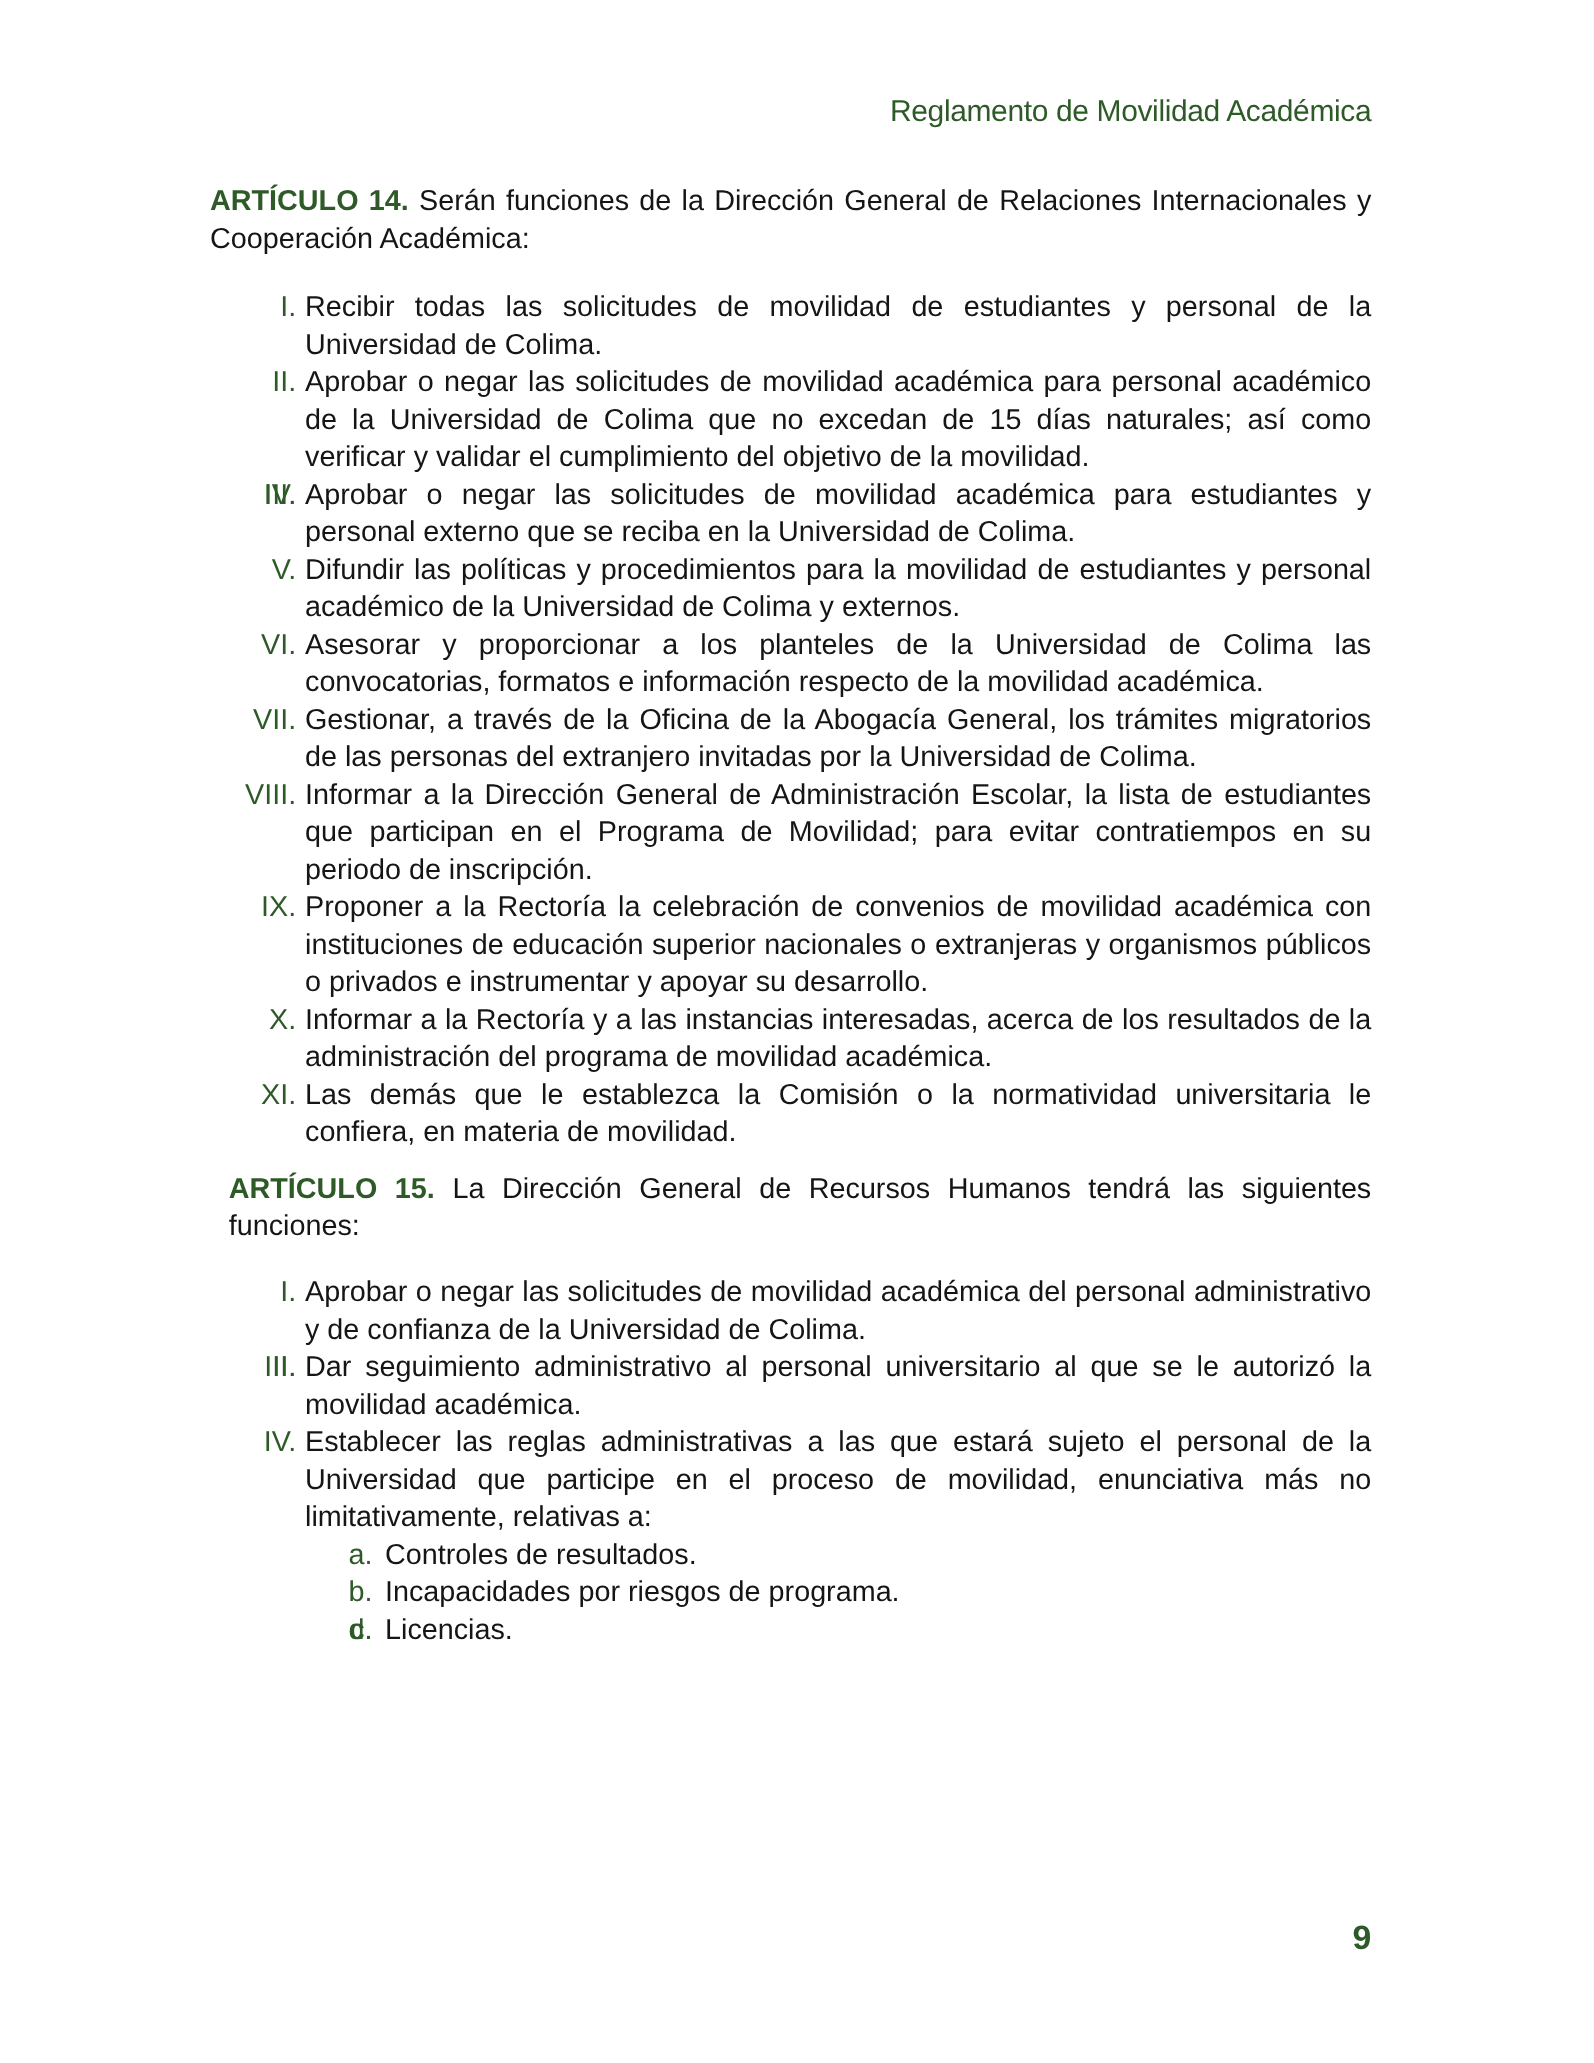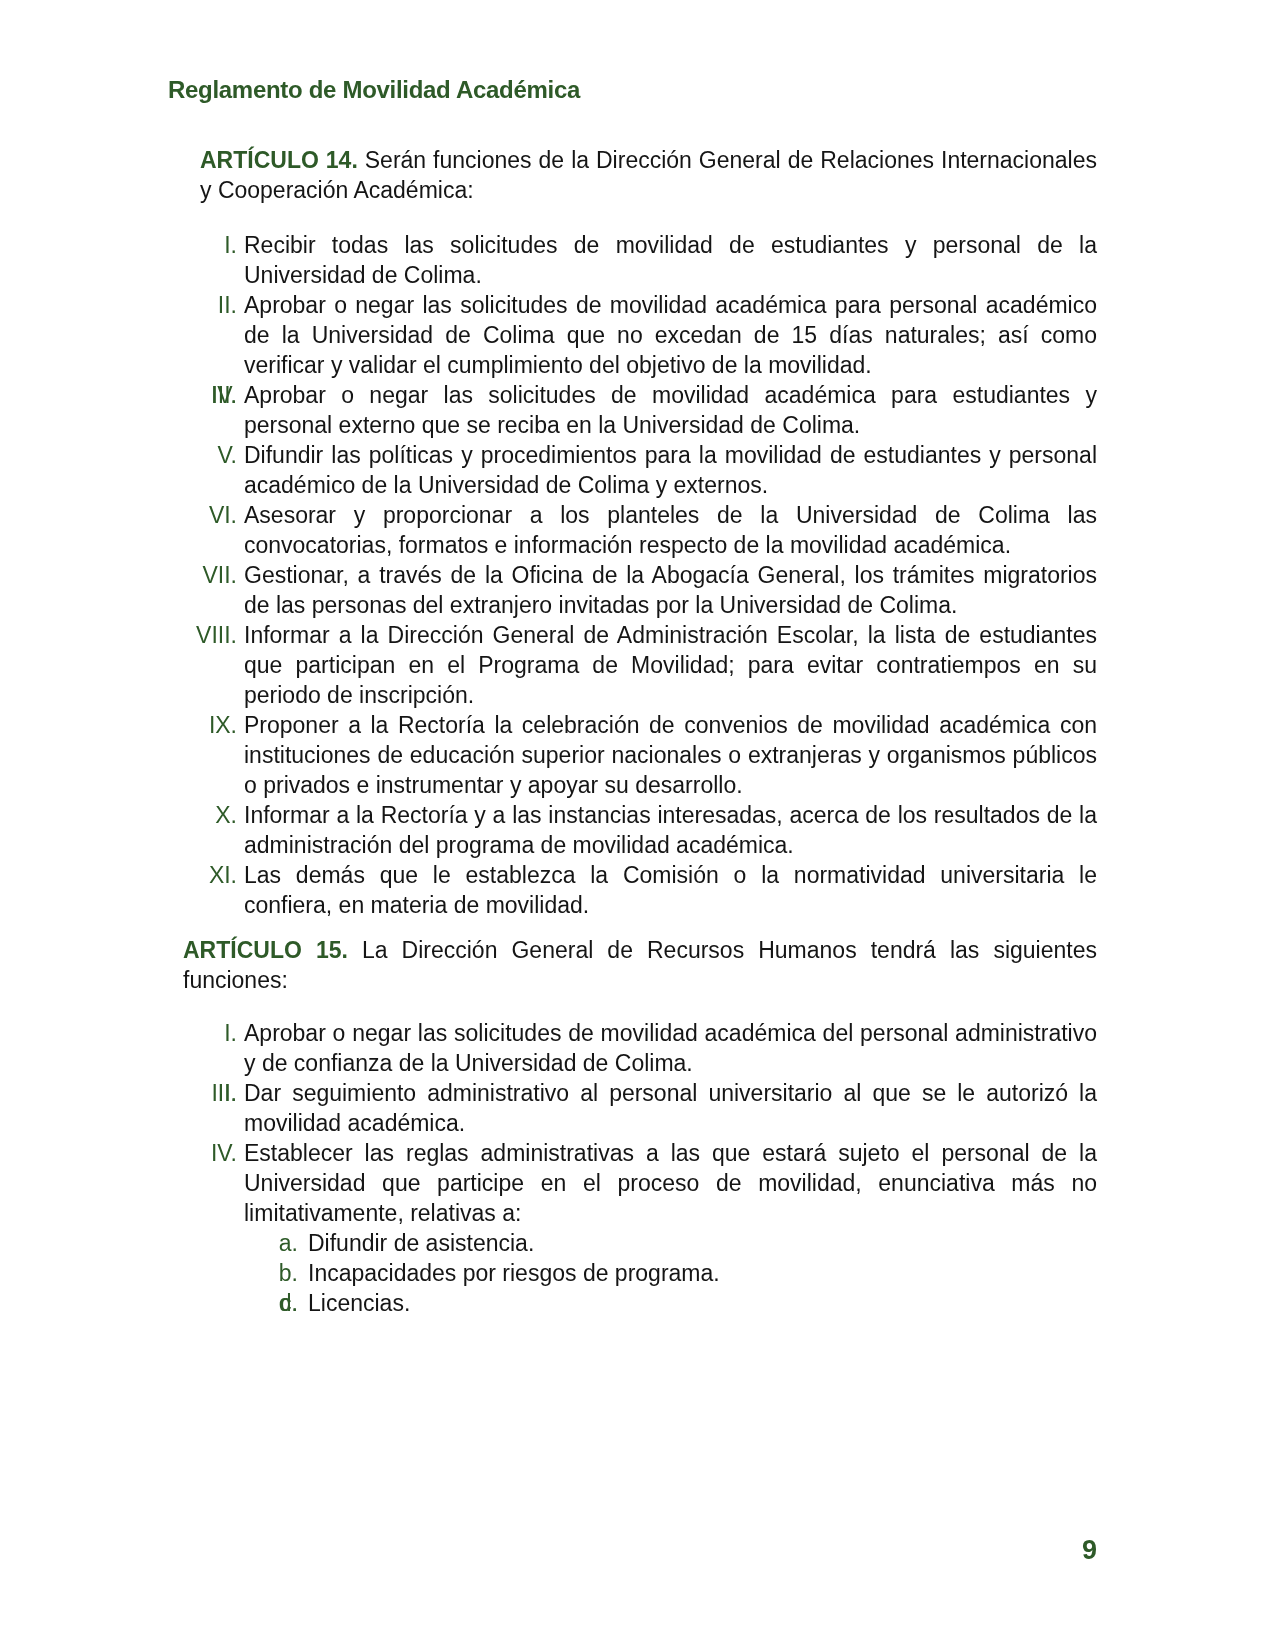--- a/index.html
+++ b/index.html
@@ -16,34 +16,35 @@
   }
   .content {
     position: absolute;
     left: 168px;
     top: 75px;
     width: 929px;
   }
   .doc-header {
     font-size: 24px;
     line-height: 30px;
-    font-weight: 700;
+    font-weight: 400;
     color: var(--green);
     letter-spacing: -0.3px;
+    text-align: right;
   }
   .intro {
     font-size: 23px;
     line-height: 30px;
     text-align: justify;
   }
   .intro .label {
     font-weight: 700;
     color: var(--green);
   }
-  .intro-1 { margin-top: 40px; margin-left: 32px; }
+  .intro-1 { margin-top: 40px; }
   .intro-2 { margin-top: 15px; margin-left: 15px; }
   .list-1 { margin-top: 25px; }
   .list-2 { margin-top: 20px; }
   .item {
     position: relative;
     padding-left: 76px;
     font-size: 23px;
     line-height: 30px;
     text-align: justify;
   }
@@ -140,21 +141,21 @@
       </div>
       <div class="item">
         <span class="marker">III.</span>
         <span>Dar seguimiento administrativo al personal universitario al que se le autorizó la movilidad académica.</span>
       </div>
       <div class="item">
         <span class="marker">IV.</span>
         <span>Establecer las reglas administrativas a las que estará sujeto el personal de la Universidad que participe en el proceso de movilidad, enunciativa más no limitativamente, relativas a:</span>
         <div class="subitem">
           <span class="marker">a.</span>
-          <span>Difundir de asistencia.</span>
+          <span>Controles de resultados.</span>
         </div>
         <div class="subitem">
           <span class="marker">b.</span>
           <span>Incapacidades por riesgos de programa.</span>
         </div>
         <div class="subitem">
           <span class="marker">c.</span>
         </div>
         <div class="subitem">
           <span class="marker">d.</span>

